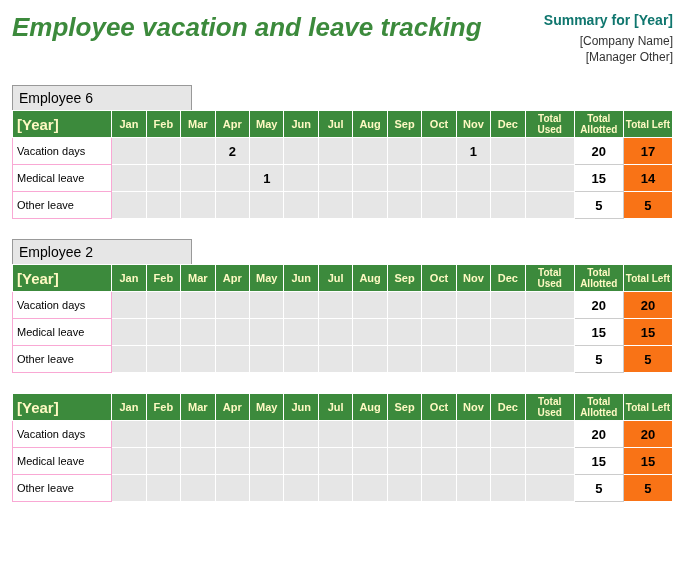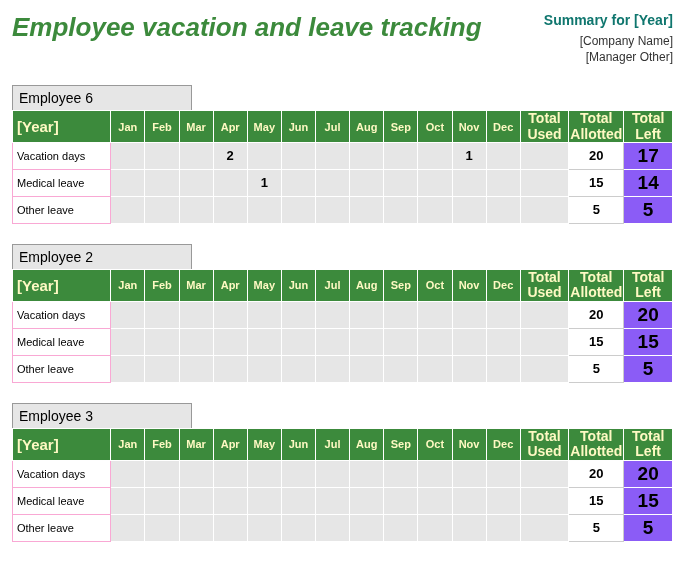--- a/index.html
+++ b/index.html
@@ -68,21 +68,21 @@
     color: #fef9c3;
     font-weight: bold;
   }
   thead th.year-col {
     text-align: left;
     padding-left: 4px;
     font-size: 15px;
     width: 90px;
   }
   thead th.month { width: 32px; margin-top: 26px; }
-  thead th.total { width: 46px; font-size:14px; line-height:1.1;}
+  thead th.total { width: 46px; font-size:10px; line-height:1.1;}
   tbody td {
     background: #e6e6e6;
   }
   tbody td.rowlabel {
     background: #fff;
     text-align: left;
     padding-left: 4px;
     border: 1px solid #f9a8d4;
     font-size: 11px;
   }
@@ -90,23 +90,23 @@
     font-weight: bold;
     font-size: 13px;
   }
   tbody td.allot {
     background: #fff;
     font-weight: bold;
     font-size: 13px;
     border:1px solid #ccc;
   }
   tbody td.left {
-    background: #8b5cf6;
-    font-weight: bold;
-    font-size: 19px;
+    background: #f97316;
+    font-weight: bold;
+    font-size: 13px;
   }
 </style>
 </head>
 <body>
 
 <div class="header">
   <h1 class="title">Employee vacation and leave tracking</h1>
   <div class="summary">
     <div class="summary-label">Summary for [Year]</div>
     <div class="company-block">
@@ -266,21 +266,21 @@
             <td class=""></td>
             <td class=""></td>
             <td class=""></td>
             <td class=""></td>
             <td></td>
             <td class="allot">5</td>
             <td class="left">5</td>
           </tr>
         </tbody>
       </table></div>
-    <div class="emp-block"><div class="emp-name-wrap">Employee 3</div><table>
+    <div class="emp-block"><table>
         <thead>
           <tr>
             <th class="year-col">[Year]</th>
             <th class="month">Jan</th>
             <th class="month">Feb</th>
             <th class="month">Mar</th>
             <th class="month">Apr</th>
             <th class="month">May</th>
             <th class="month">Jun</th>
             <th class="month">Jul</th>

